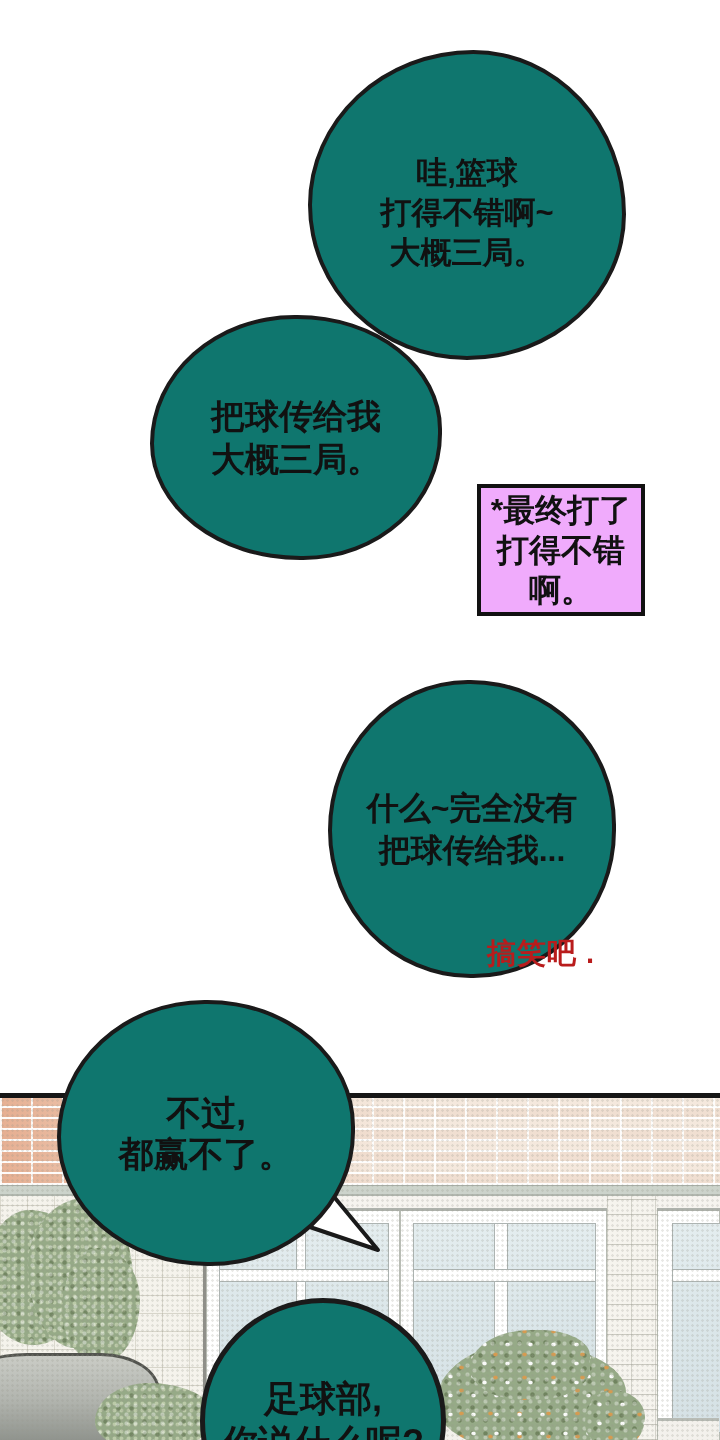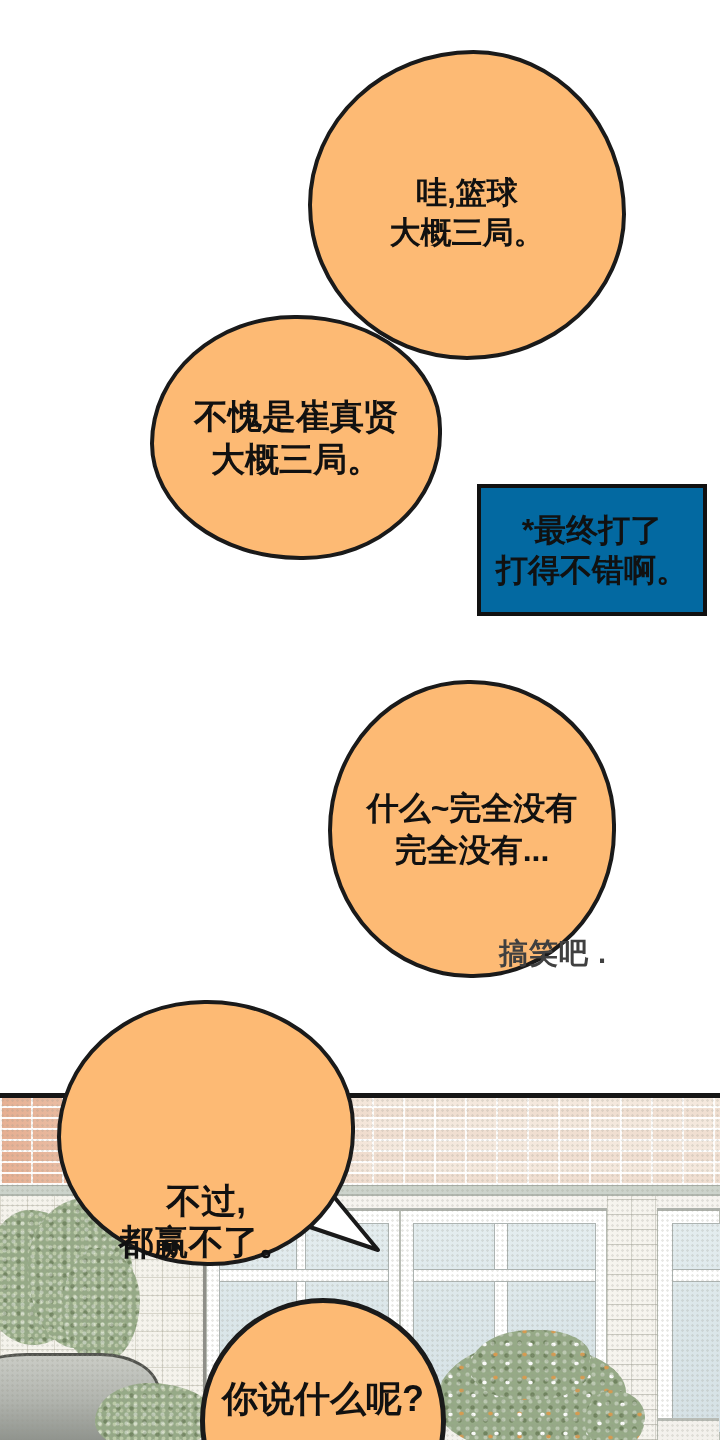--- a/index.html
+++ b/index.html
@@ -2,57 +2,57 @@
 <html><head>
 <meta charset="utf-8">
 <style>
   * { margin:0; padding:0; box-sizing:border-box; }
   html,body { width:720px; height:1440px; background:#ffffff; }
   body { font-family:"Liberation Sans","DejaVu Sans",sans-serif; }
   #page { position:relative; width:720px; height:1440px; overflow:hidden; background:#ffffff; }
 
   
   .bubble {
-    position:absolute; background:#fdba74; border:4px solid #1a1a1a;
+    position:absolute; background:#0f766e; border:4px solid #1a1a1a;
     display:flex; flex-direction:column; align-items:center; justify-content:center;
     text-align:center; font-weight:bold; color:#111111; z-index:20;
   }
   .bubble .ln { white-space:nowrap; }
 
   #bubble-top    { left:308px; top:50px;  width:318px; height:310px;
                    border-radius:52% 48% 50% 50% / 50% 53% 47% 50%;
                    font-size:31px; line-height:40px; padding-top:16px; z-index:21;}
   #bubble-second { left:150px; top:315px; width:292px; height:245px;
                    border-radius:50% 50% 48% 52% / 53% 47% 52% 48%;
                    font-size:34px; line-height:43px; z-index:22;}
   #bubble-middle { left:328px; top:680px; width:288px; height:298px;
                    border-radius:49% 51% 50% 50% / 51% 49% 50% 50%;
                    font-size:32px; line-height:42px; z-index:21;}
   #bubble-lower  { left:57px;  top:1000px; width:298px; height:266px;
                    border-radius:50% 50% 49% 51% / 52% 48% 51% 49%;
-                   font-size:35px; line-height:41px; z-index:32;justify-content:flex-end;}
+                   font-size:35px; line-height:41px; z-index:32;}
   #bubble-bottom { left:200px; top:1298px; width:246px; height:246px;
                    border-radius:50%; border-width:5px;
                    font-size:36px; line-height:44px;
                    justify-content:flex-start; padding-top:74px; z-index:33;}
 
   
   #caption-box {
-    position:absolute; left:477px; top:484px; width:230px; height:132px;
-    background:#0369a1; border:4px solid #111111;
+    position:absolute; left:477px; top:484px; width:168px; height:132px;
+    background:#f0abfc; border:4px solid #111111;
     display:flex; flex-direction:column; align-items:center; justify-content:center;
     text-align:center; font-weight:bold; color:#111111;
     font-size:32px; line-height:40px; z-index:20;
   }
 
   
   #hand-note {
     position:absolute; left:487px; top:934px; width:160px;
-    font-weight:bold; color:#404040; font-size:29px; letter-spacing:1px;
-    z-index:23; white-space:nowrap;margin-left:12px;
+    font-weight:bold; color:#b91c1c; font-size:29px; letter-spacing:1px;
+    z-index:23; white-space:nowrap;
   }
 
   
   #bubble-lower-tail { position:absolute; left:280px; top:1180px; z-index:31; }
 
   
   #scene-top-line { position:absolute; left:0; top:1093px; width:720px; height:5px;
                     background:#161616; z-index:10; }
   #scene { position:absolute; left:0; top:1098px; width:720px; height:342px;
            overflow:hidden; z-index:10; background:#f6f4ef; }
@@ -191,46 +191,48 @@
     <div id="planter" class="abs"></div>
     <div id="bush-small" class="bush"></div>
     <div id="bush-right-a" class="bush flowering"></div>
     <div id="bush-right-b" class="bush flowering"></div>
     <div id="bush-corner" class="bush flowering"></div>
     <div id="halftone" class="abs"></div>
   </div>
 
   <div id="bubble-top" class="bubble">
     <div class="ln">哇,篮球</div>
+    <div class="ln">打得不错啊~</div>
     <div class="ln">大概三局。</div>
   </div>
 
   <div id="bubble-second" class="bubble">
-    <div class="ln">不愧是崔真贤</div>
+    <div class="ln">把球传给我</div>
     <div class="ln">大概三局。</div>
   </div>
 
   <div id="caption-box">
     <div class="ln">*最终打了</div>
     <div class="ln">打得不错啊。</div>
   </div>
 
   <div id="bubble-middle" class="bubble">
     <div class="ln">什么~完全没有</div>
-    <div class="ln">完全没有...</div>
+    <div class="ln">把球传给我...</div>
   </div>
 
   <div id="hand-note">搞笑吧 .</div>
 
   <svg id="bubble-lower-tail" width="110" height="80" viewBox="0 0 110 80">
     <polygon points="15,42 50,12 98,70" fill="#ffffff" stroke="#1a1a1a" stroke-width="4" stroke-linejoin="round"></polygon>
   </svg>
 
   <div id="bubble-lower" class="bubble">
     <div class="ln">不过,</div>
     <div class="ln">都赢不了。</div>
   </div>
 
   <div id="bubble-bottom" class="bubble">
+    <div class="ln">足球部,</div>
     <div class="ln">你说什么呢?</div>
   </div>
 
 </div>
 
 </body></html>

